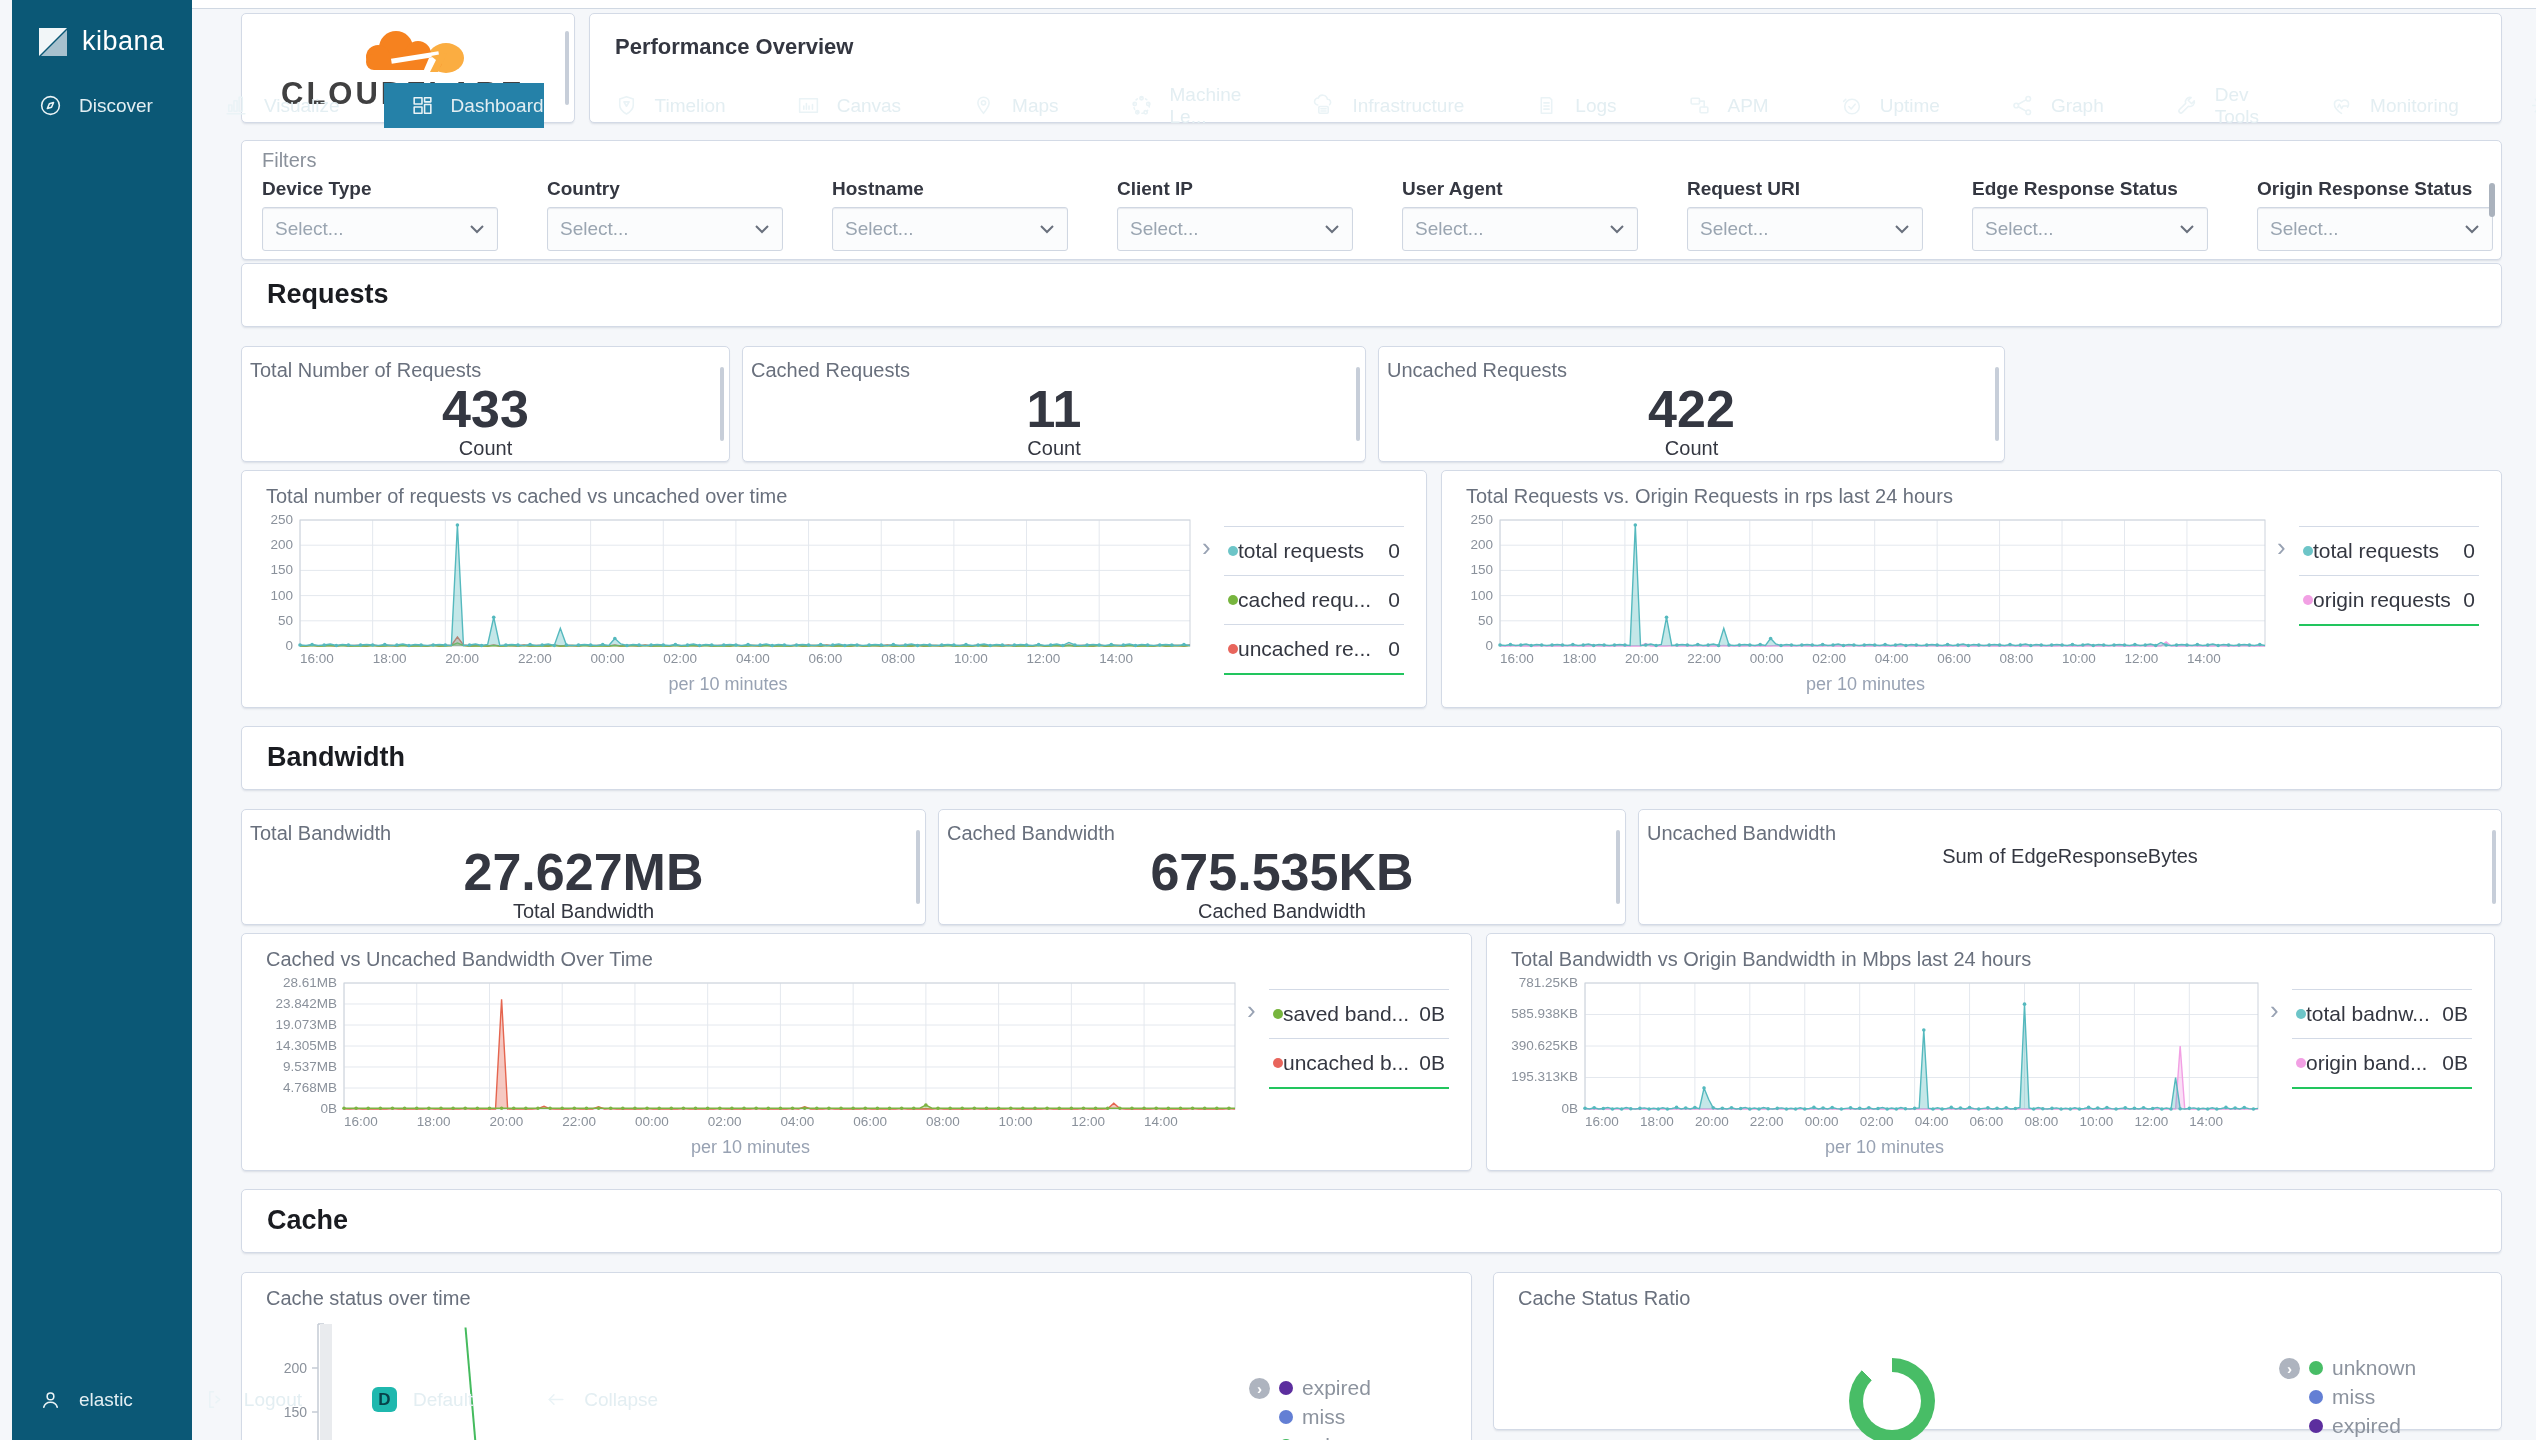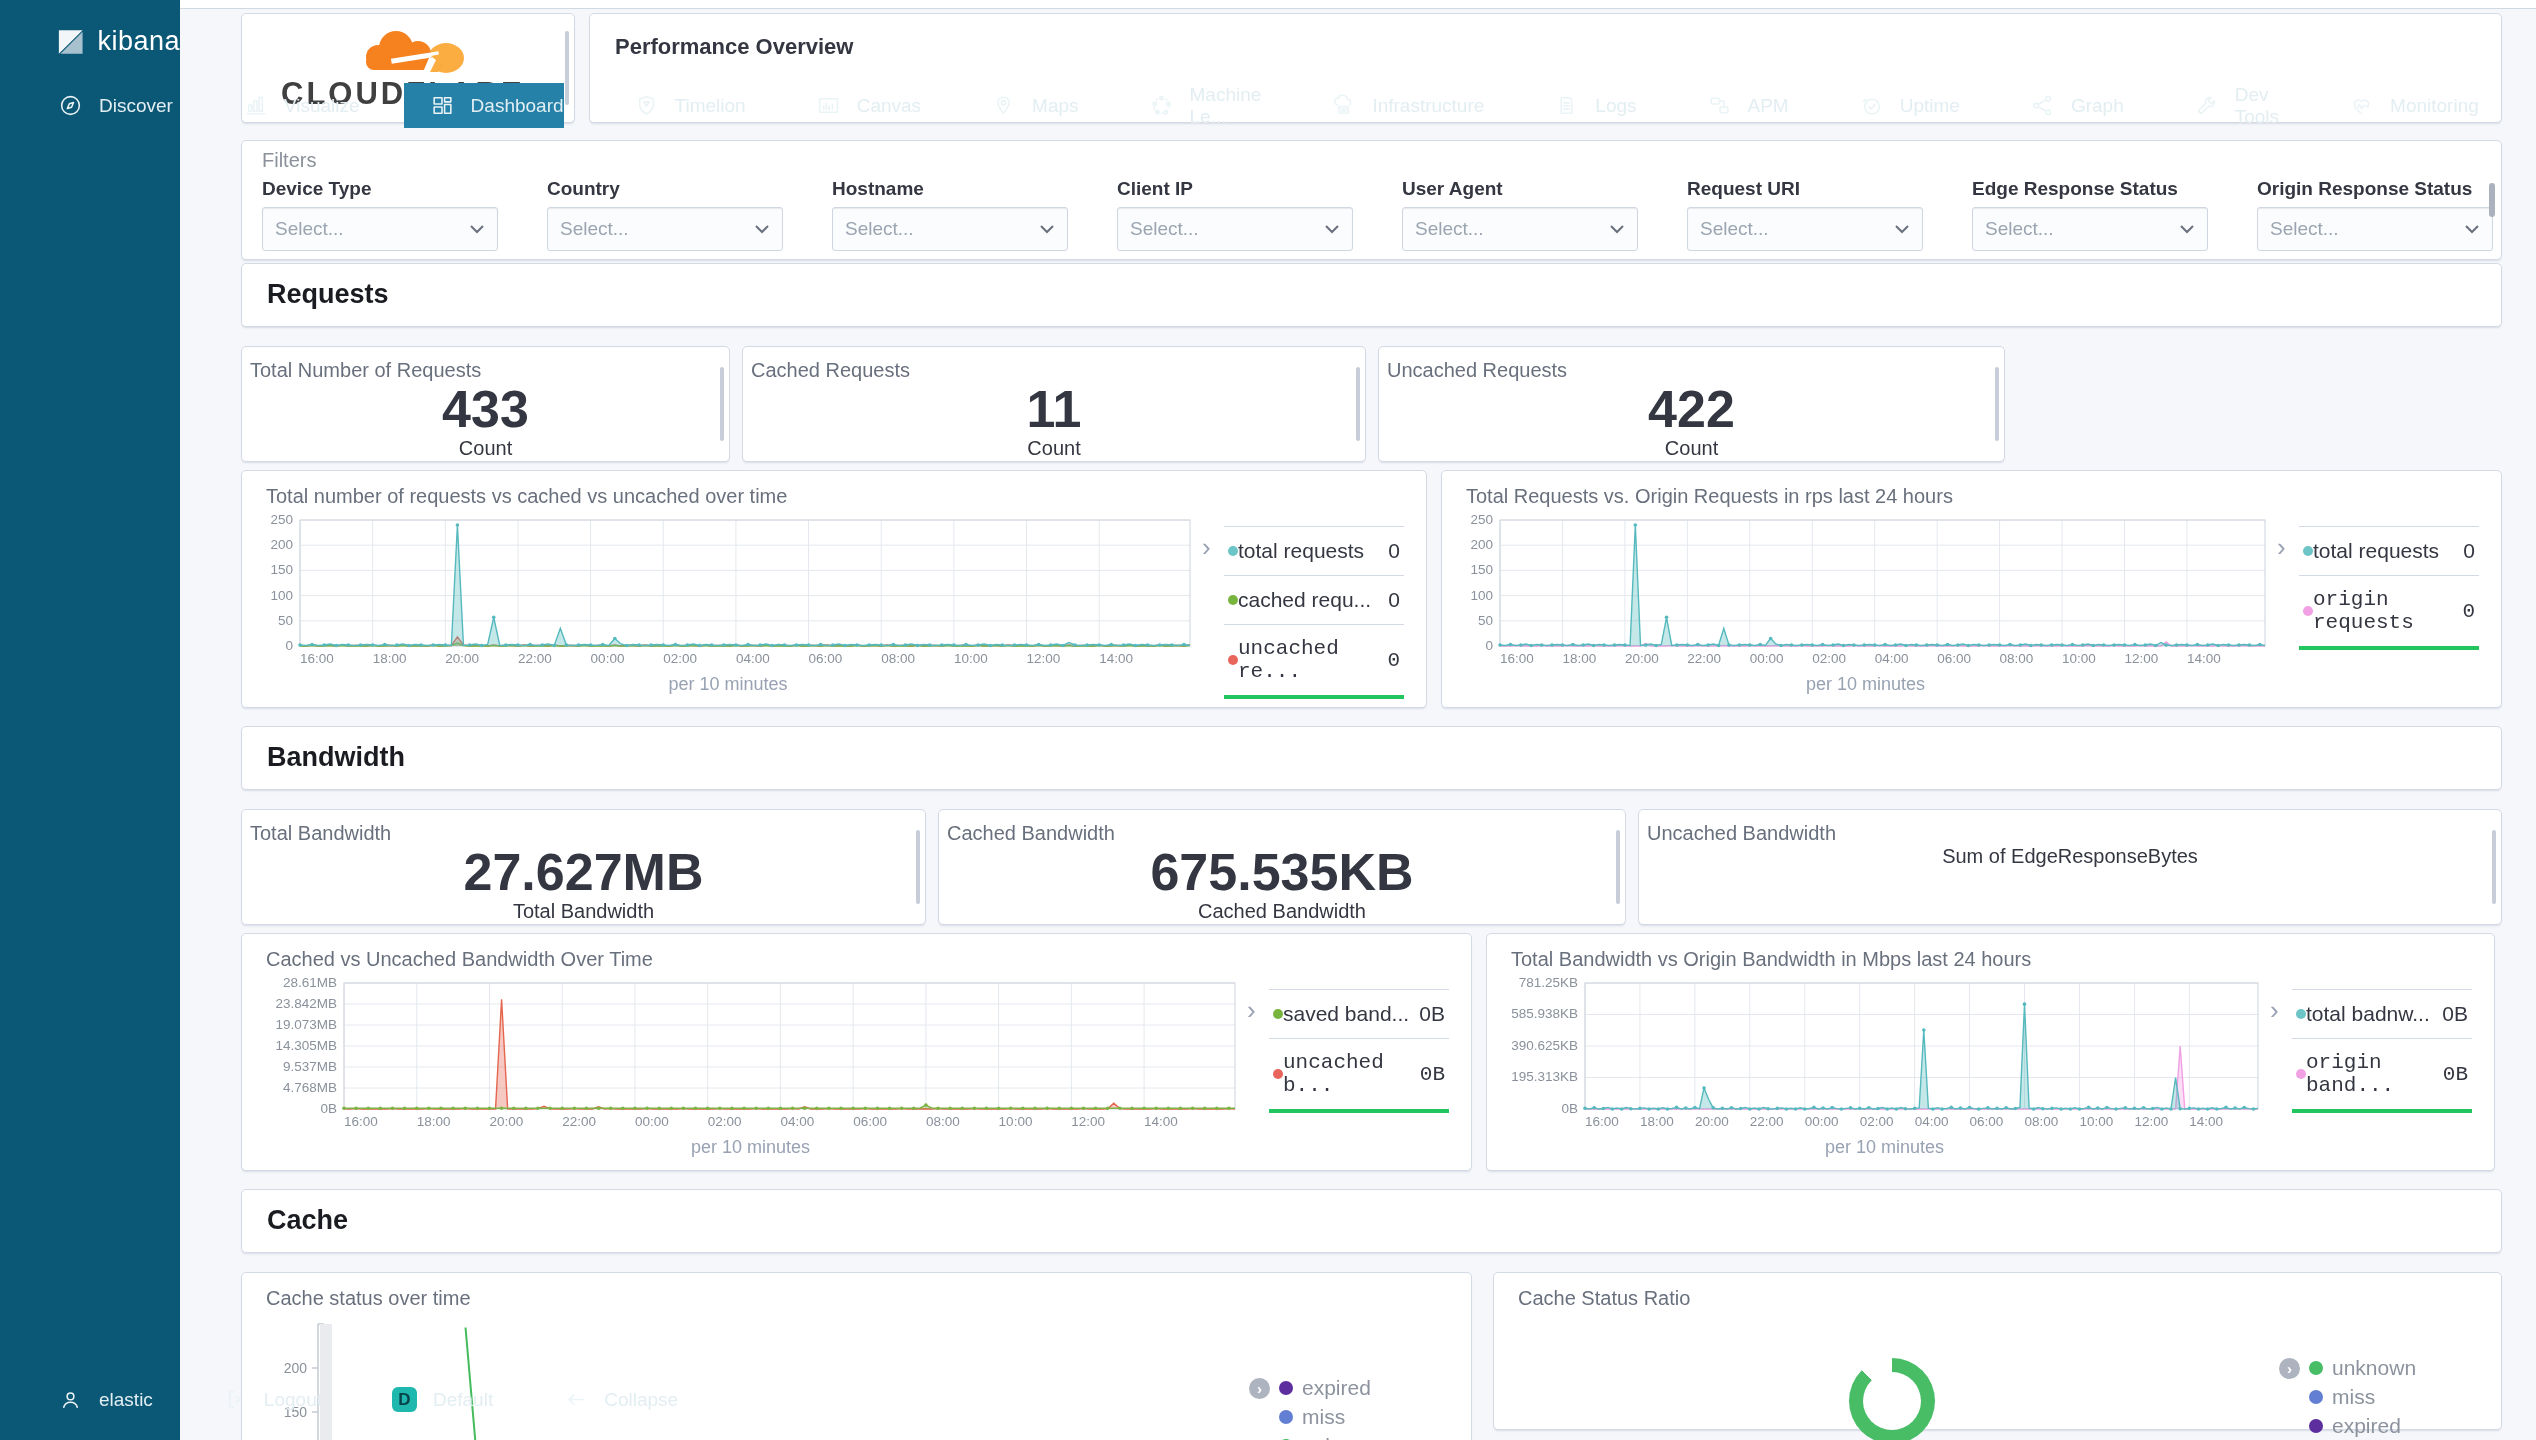--- a/index.html
+++ b/index.html
@@ -1,20 +1,20 @@
 <!DOCTYPE html>
 <html><head>
 <meta charset="utf-8">
 <style>
   * { box-sizing: border-box; margin: 0; padding: 0; }
   html,body { width:2536px; height:1440px; overflow:hidden; }
   body { font-family:"Liberation Sans","DejaVu Sans",sans-serif; background:#f5f7fa; position:relative; }
 
   
-  .sidebar { position:absolute; left:0; top:0; width:180px; height:1440px; background:#0b5876; color:#e3eef2; z-index:5; display:flex; flex-direction:column;padding-left:32px; }
+  .sidebar { position:absolute; left:12px; top:0; width:180px; height:1440px; background:#0b5876; color:#e3eef2; z-index:5; display:flex; flex-direction:column; }
   .k-logo { display:flex; align-items:center; gap:14px; padding:26px 0 26px 26px; }
   .k-word { font-size:27px; font-weight:500; color:#ffffff; letter-spacing:.5px; }
   .nav-list { display:flex; flex-direction:row;gap:44px; }
   .nav-item { display:flex; align-items:center; gap:16px; height:45px; padding-left:26px; cursor:pointer; font-size:19px; color:#e3eef2; }
   .nav-item.active { background:#2581a8; }
   .nav-item .ni { width:25px; height:25px; flex:0 0 25px; display:flex; align-items:center; justify-content:center; }
   .nav-item svg { width:25px; height:25px; stroke:#eaf3f6; fill:none; stroke-width:1.5; stroke-linecap:round; stroke-linejoin:round; }
   .nav-footer { margin-top:auto; padding-bottom:18px; }
   .space-badge { width:25px; height:25px; border-radius:6px; background:#1fb8ae; color:#07424a; font-weight:700; font-size:17px; display:flex; align-items:center; justify-content:center; }
 
@@ -61,21 +61,21 @@
   .charts-row { gap:14px; margin-bottom:18px; align-items:flex-start; }
   .chart-panel { height:238px; padding:12px 16px; }
   .p-title { font-size:20px; color:#69707d; margin:2px 0 4px 8px; }
   .chart-body { display:flex; }
   .chart-col { flex:1; min-width:0; }
   .chart-plot { width:100%; height:158px; }
   .x-label { text-align:center; font-size:18px; color:#98a2b3; margin-top:4px; }
   .chart-side { width:212px; flex:0 0 212px; position:relative; padding:14px 6px 0 26px; }
   .lg-chevron { position:absolute; left:4px; top:22px; color:#98a2b3; font-size:26px; line-height:1; cursor:pointer; }
   .legend-table .lrow { display:flex; align-items:center; padding:12px 4px; border-top:1px solid #d3dae6; font-size:21px; color:#343741; cursor:pointer; }
-  .legend-table .lrow:last-child { border-bottom:4px solid #22c55e;font-family:Liberation Mono, monospace; }
+  .legend-table .lrow:last-child { border-bottom:2px solid #22c55e; }
   .ldot { width:10px; height:10px; border-radius:50%; flex:0 0 10px; }
   .lval { margin-left:auto; }
 
   
   .cache-row { gap:21px; align-items:flex-start; }
   .cache-left { width:1231px; height:420px; padding:12px 16px; }
   .cache-right { width:1009px; display:flex; flex-direction:column; gap:12px; }
   .ratio-panel { height:158px; padding:12px 16px; }
   .uris-panel { height:120px; padding:12px 16px; }
   .plain-legend { display:flex; flex-direction:column; gap:5px; padding-top:48px; }

